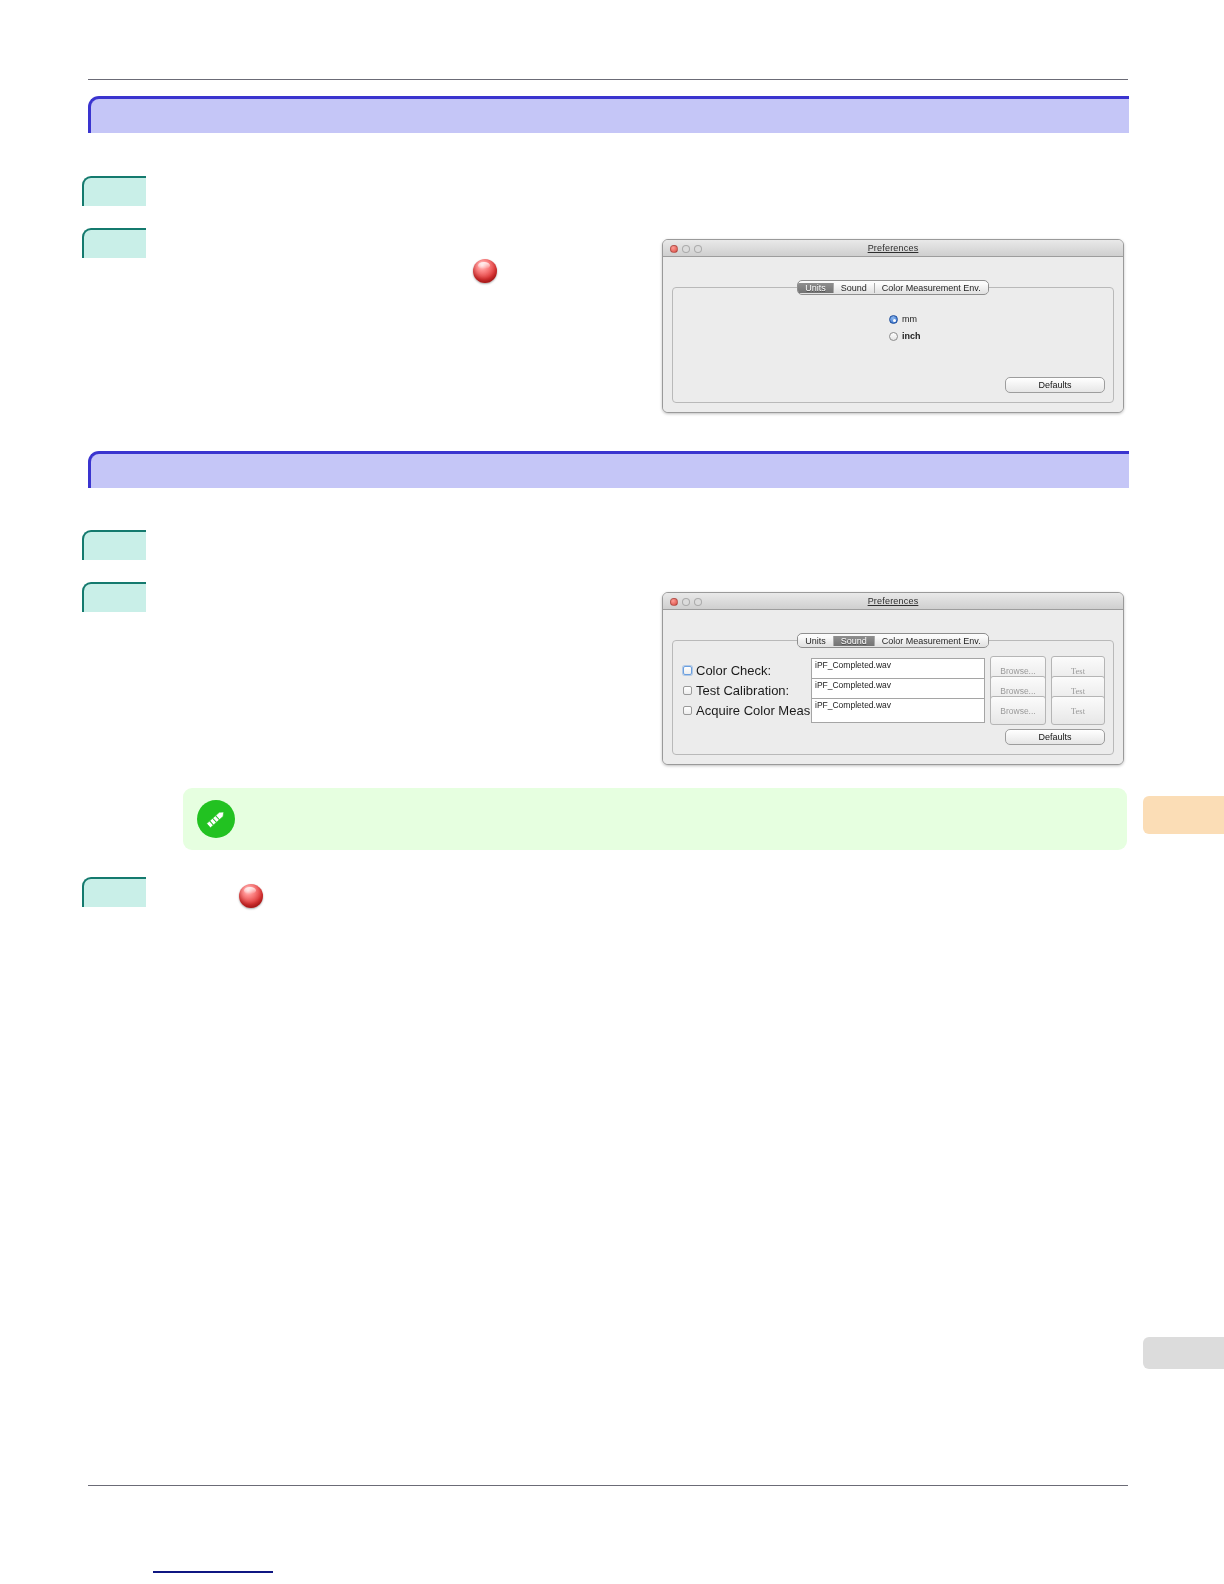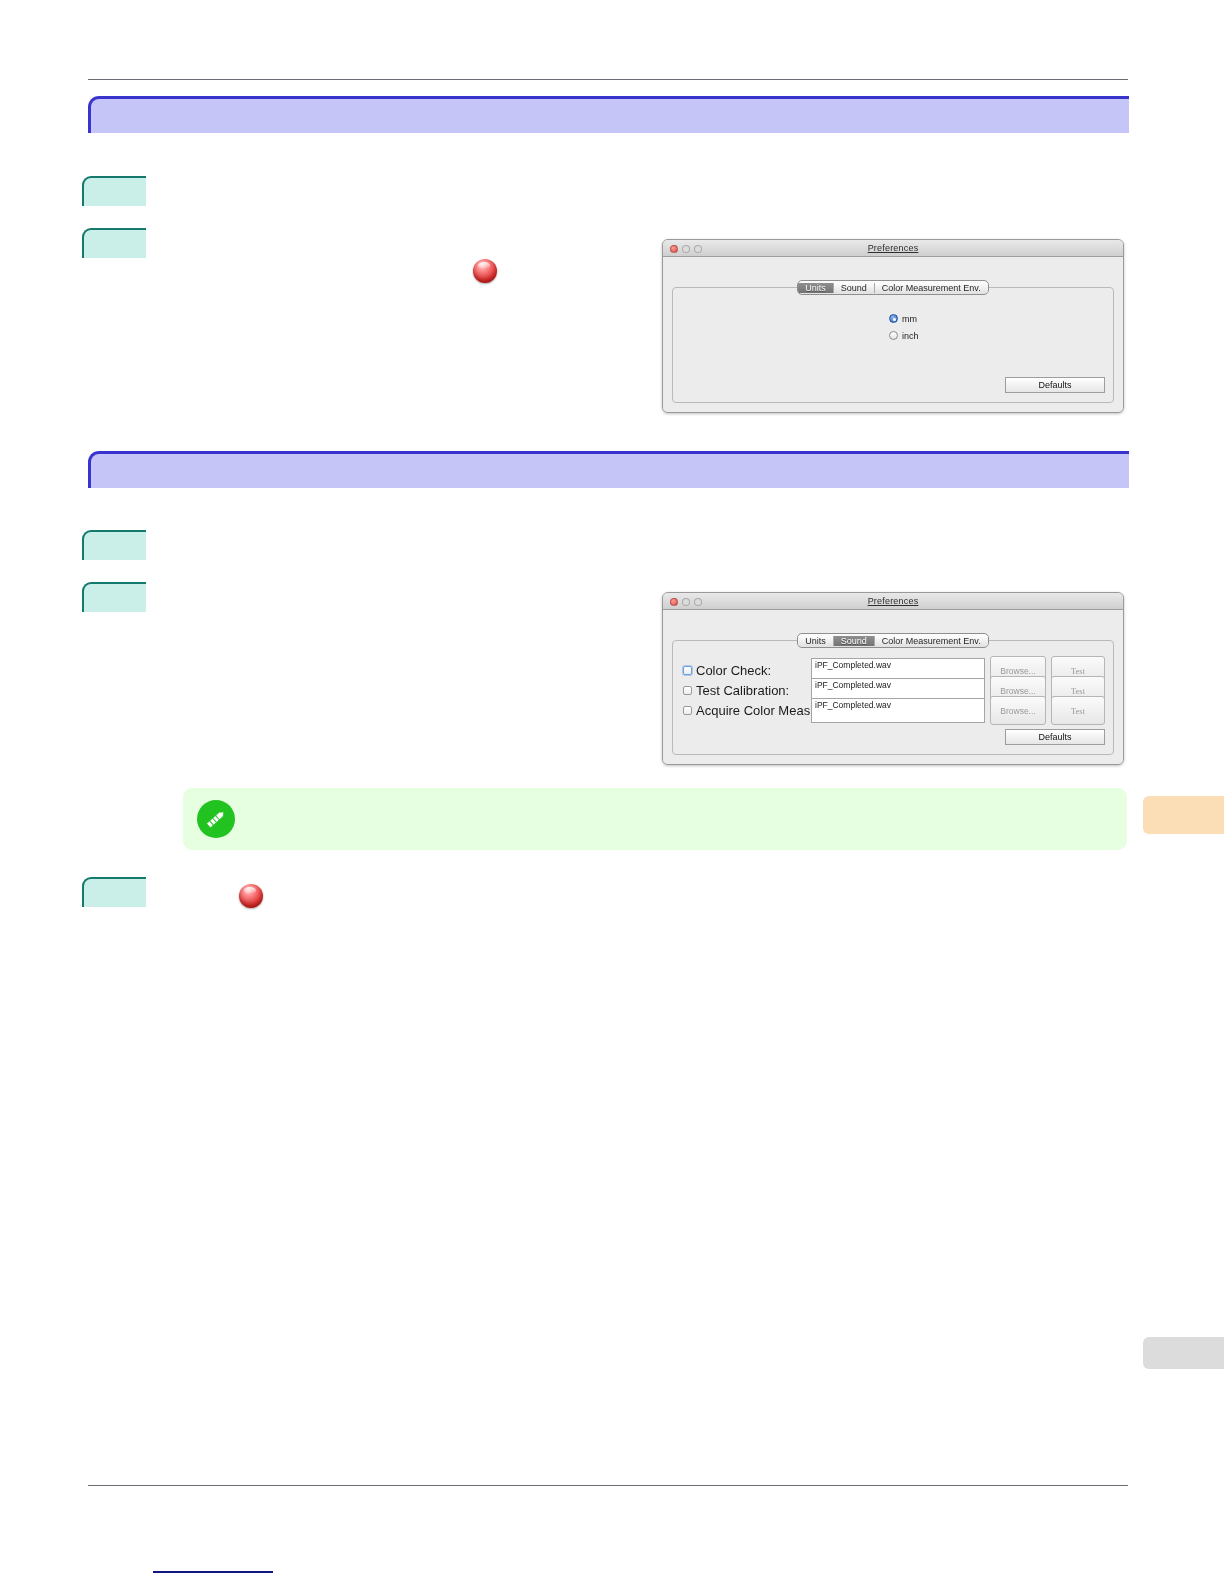--- a/index.html
+++ b/index.html
@@ -178,39 +178,39 @@
   
   .panel {
     position:absolute; left:9px; right:9px; top:30px; bottom:9px;
     border:1px solid #b9b9b9;
     border-radius:4px;
     background:#ececec;
   }
 
   
   .radio-row {
-    position:absolute; display:flex; align-items:flex-start; gap:4px;
+    position:absolute; display:flex; align-items:flex-end; gap:4px;
     font-size:9px; color:#1c1c1c;
   }
   .radio {
     width:9px; height:9px; border-radius:50%;
     border:1px solid #8b8b8b;
     background:linear-gradient(#ffffff, #e4e4e4);
     position:relative; flex:none;
   }
   .radio.on {
     background:radial-gradient(circle at 40% 32%, #8fb9ef, #2a66c4);
     border-color:#1f4f9e;
   }
   .radio.on::after {
     content:""; position:absolute; left:3px; top:3px;
     width:3px; height:3px; border-radius:50%; background:#ffffff;
   }
   #radio-mm   { left:216px; top:26px; }
-  #radio-inch { left:216px; top:43px; }
+  #radio-inch { left:216px; top:43px;font-weight:bold; }
 
   
   .sound-row {
     position:absolute; left:10px; right:8px;
     height:15px; display:flex; align-items:center;
   }
   #sound-row-0 { top:22px; }
   #sound-row-1 { top:42px; }
   #sound-row-2 { top:62px; }
 
@@ -238,21 +238,21 @@
     font-size:8.5px; color:#9a9a9a;
     display:flex; align-items:center; justify-content:center;
   }
   .btn-browse { width:56px; }
   .btn-test   { width:54px;font-family:Liberation Serif, serif; }
 
   
   .btn-defaults {
     position:absolute; right:8px; bottom:9px;
     width:100px; height:16px;
-    border:1px solid #9d9d9d; border-radius:0;
+    border:1px solid #9d9d9d; border-radius:5px;
     background:linear-gradient(#ffffff, #e6e6e6);
     font-size:9px; color:#151515;
     display:flex; align-items:center; justify-content:center;
   }
 </style>
 </head>
 <body>
 
 <div class="page-rule rule-top"></div>
 <div class="page-rule rule-bottom"></div>

